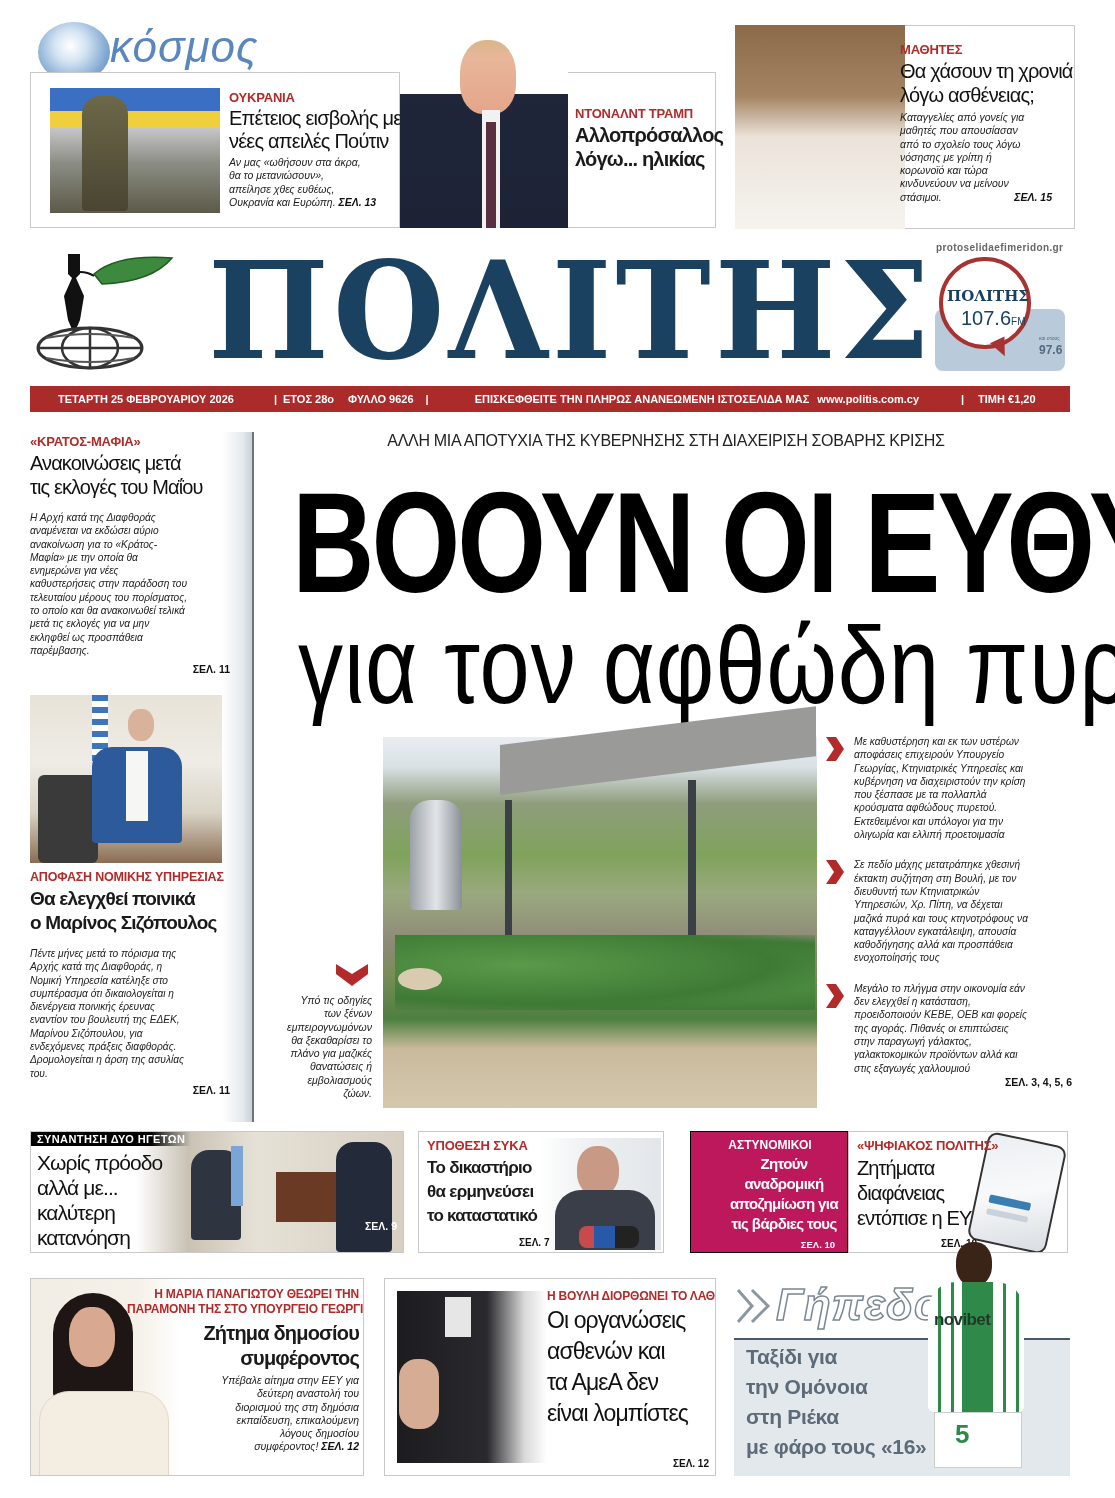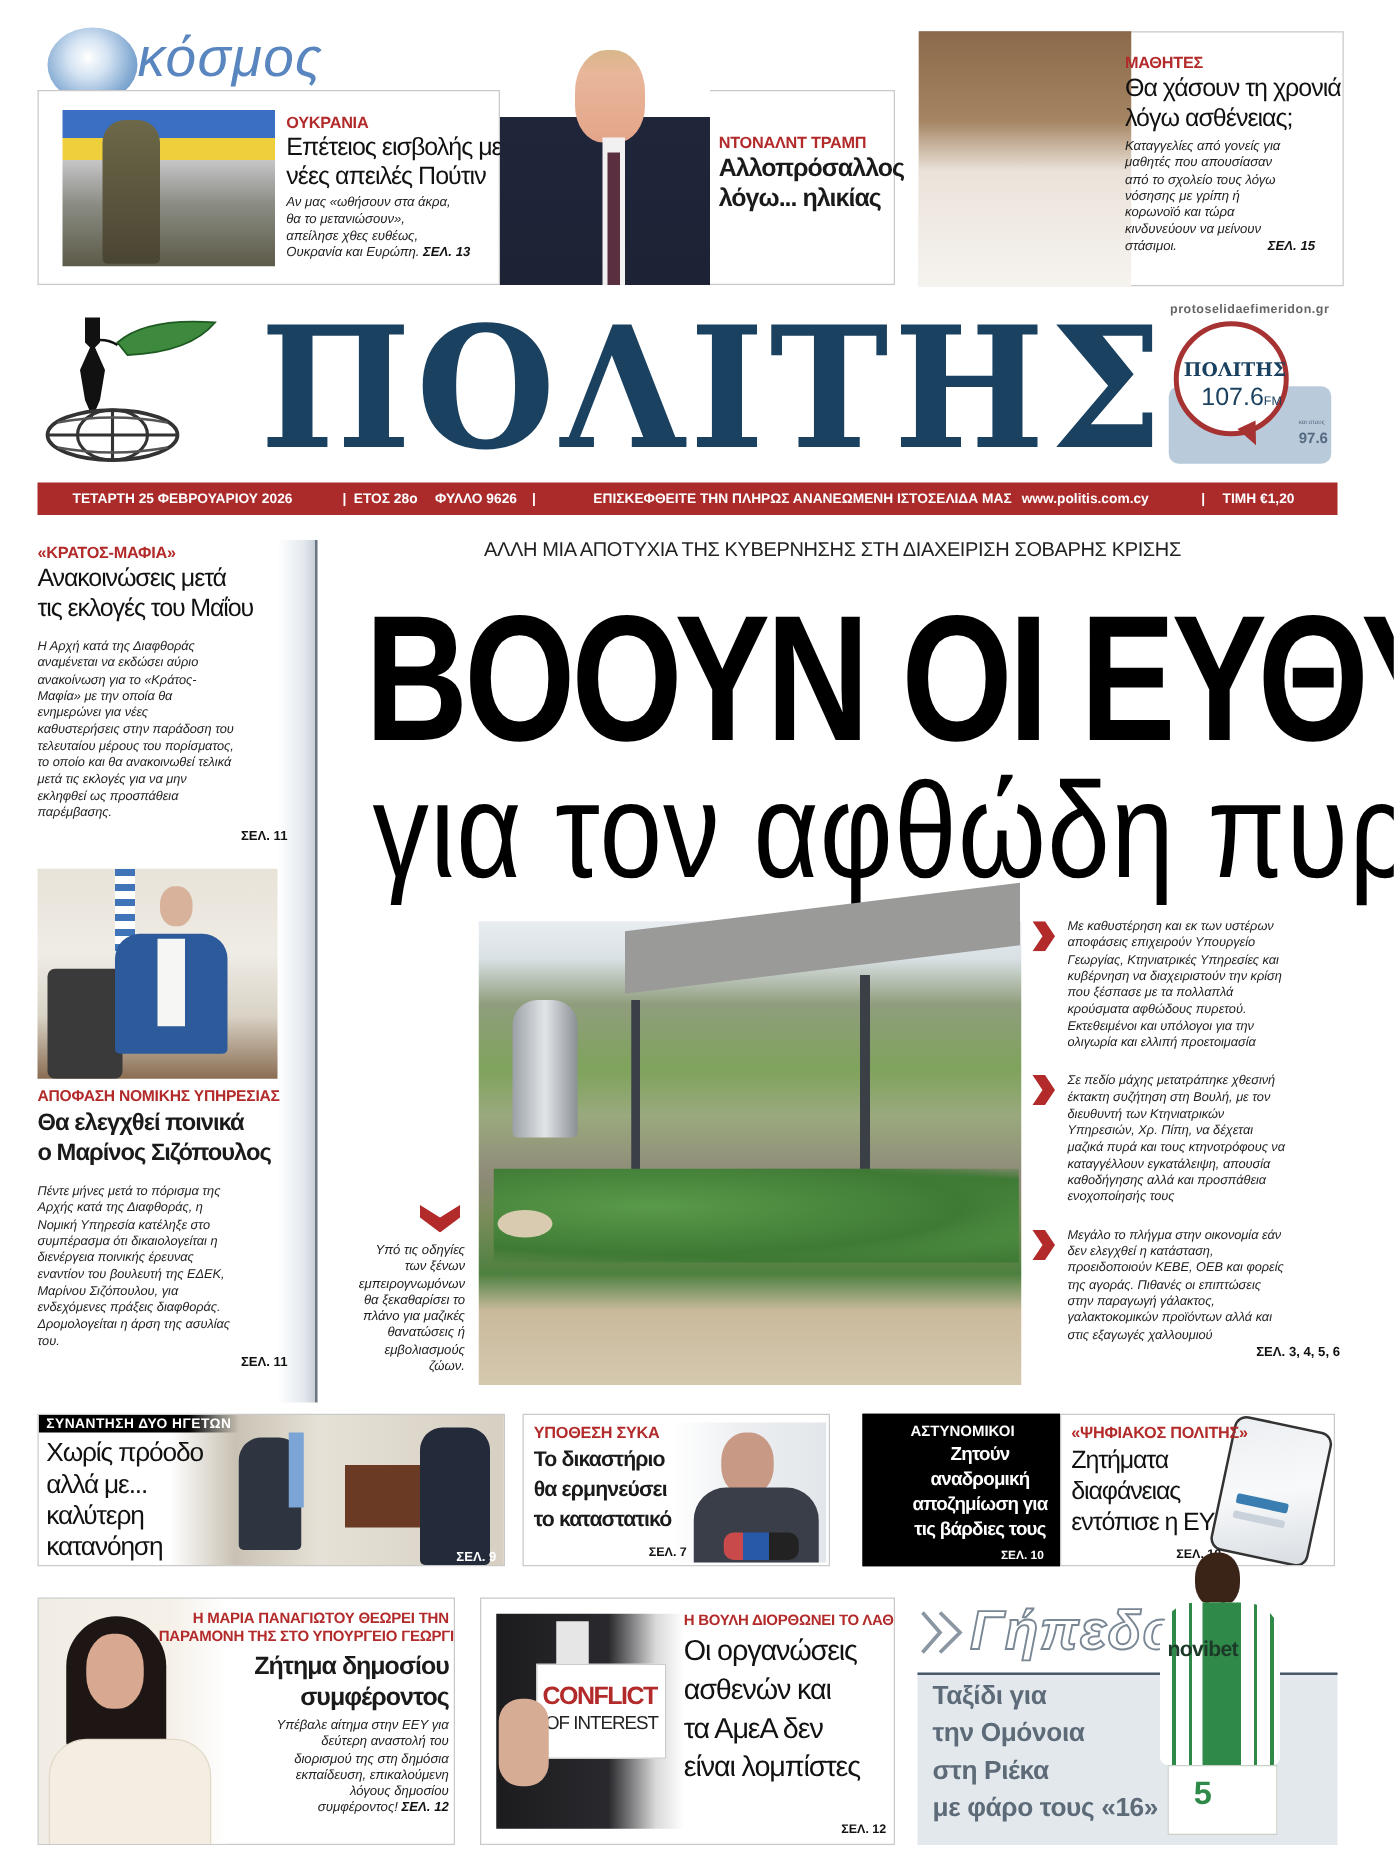--- a/index.html
+++ b/index.html
@@ -59,21 +59,21 @@
   .post1 { left: 505px; top: 800px; width: 7px; height: 140px; background: #3b4046; }
   .post2 { left: 688px; top: 780px; width: 8px; height: 190px; background: #3b4046; }
   .bushes { left: 395px; top: 935px; width: 420px; height: 75px; background: radial-gradient(ellipse at 30% 40%, #5a9a4a 0%, #3f7a35 60%, transparent 80%), radial-gradient(ellipse at 75% 55%, #5a9a4a 0%, #3f7a35 60%, transparent 80%); }
   .sheep { left: 398px; top: 968px; width: 44px; height: 22px; background: #d8cbb0; border-radius: 50%; }
 
   .chev-right { width: 18px; height: 24px; }
 
   
   .box-leaders { left: 30px; top: 1131px; width: 374px; height: 122px; }
   .box-syka { left: 418px; top: 1131px; width: 246px; height: 122px; }
-  .box-police { left: 690px; top: 1131px; width: 158px; height: 122px; background: #000000; border: 1px solid #000; }
+  .box-police { left: 690px; top: 1131px; width: 158px; height: 122px; background: #be185d; border: 1px solid #000; }
   .box-digital { left: 848px; top: 1131px; width: 220px; height: 122px; }
 
   .box-maria { left: 30px; top: 1278px; width: 334px; height: 198px; }
   .box-conflict { left: 384px; top: 1278px; width: 332px; height: 198px; }
   .box-sport { left: 734px; top: 1278px; width: 336px; height: 198px; }
 </style>
 </head>
 <body>
 
 <div class="abs kosmos-globe"></div>
@@ -308,21 +308,21 @@
   <div style="position:absolute;left:245px;top:40px;width:70px;height:50px;background:#6b3a24;"></div>
   <div style="position:absolute;left:305px;top:10px;width:56px;height:110px;background:#232a3a;border-radius:18px 18px 4px 4px;"></div>
   <div style="position:absolute;left:0;top:0;width:160px;height:14px;background:linear-gradient(90deg,#000 75%,rgba(0,0,0,0) 100%);"></div>
   <div class="cond" style="position:absolute;left:6px;top:0;font-size:11px;font-weight:bold;color:#fff;letter-spacing:0.4px;line-height:14px;">ΣΥΝΑΝΤΗΣΗ ΔΥΟ ΗΓΕΤΩΝ</div>
   <div class="light-head" style="position:absolute;left:6px;top:18px;font-size:21px;line-height:25px;letter-spacing:-0.9px;white-space:nowrap;">
     <div>Χωρίς πρόοδο</div>
     <div>αλλά με...</div>
     <div>καλύτερη</div>
     <div>κατανόηση</div>
   </div>
-  <div class="page-ref" style="position:absolute;right:6px;bottom:0;color:#fff;margin-left:20px;">ΣΕΛ. 9</div>
+  <div class="page-ref" style="position:absolute;right:6px;bottom:20px;color:#fff;margin-left:20px;">ΣΕΛ. 9</div>
 </div>
 
 <div class="abs box box-syka photo">
   <div style="position:absolute;left:120px;top:6px;width:122px;height:112px;background:linear-gradient(90deg,#ffffff 0%,#eef0f2 40%,#e2e6ea 100%);"></div>
   <div style="position:absolute;left:158px;top:14px;width:42px;height:50px;background:#c89a86;border-radius:45%;"></div>
   <div style="position:absolute;left:136px;top:58px;width:100px;height:60px;background:#3a3e48;border-radius:26px 26px 0 0;"></div>
   <div style="position:absolute;left:160px;top:94px;width:60px;height:22px;background:linear-gradient(90deg,#c94a4a 0 25%,#2858a8 25% 60%,#222 60%);border-radius:8px;"></div>
   <div class="kicker cond" style="position:absolute;left:8px;top:6px;">ΥΠΟΘΕΣΗ ΣΥΚΑ</div>
   <div style="position:absolute;left:8px;top:24px;font-weight:bold;font-size:17px;line-height:24px;letter-spacing:-0.7px;white-space:nowrap;">
     <div>Το δικαστήριο</div>
@@ -378,24 +378,20 @@
       <div>εκπαίδευση, επικαλούμενη</div>
       <div>λόγους δημοσίου</div>
       <div><span>συμφέροντος!</span> <span class="page-ref">ΣΕΛ. 12</span></div>
     </div>
   </div>
 </div>
 
 <div class="abs box box-conflict photo">
   <div style="position:absolute;left:12px;top:12px;width:150px;height:172px;background:linear-gradient(90deg,#1c1c1f 0%,#2a2a2e 60%,#d9d9d9 85%,#ffffff 100%);"></div>
   <div style="position:absolute;left:60px;top:18px;width:26px;height:40px;background:#e6e6e6;"></div>
-  <div style="position:absolute;left:44px;top:52px;width:104px;height:76px;background:#ffffff;border:1px solid #ccc;">
-    <div class="cond" style="position:absolute;left:4px;top:14px;font-weight:bold;font-size:20px;color:#b32a2a;letter-spacing:-1.2px;">CONFLICT</div>
-    <div class="cond" style="position:absolute;left:6px;top:38px;font-size:15px;color:#222;letter-spacing:-0.8px;">OF INTEREST</div>
-  </div>
   <div style="position:absolute;left:14px;top:80px;width:40px;height:70px;background:#d6ad94;border-radius:18px;"></div>
   <div style="position:absolute;left:162px;top:10px;width:168px;">
     <div class="kicker cond" style="font-size:12px;white-space:nowrap;">Η ΒΟΥΛΗ ΔΙΟΡΘΩΝΕΙ ΤΟ ΛΑΘΟΣ</div>
     <div class="light-head" style="font-size:23px;line-height:31px;letter-spacing:-0.9px;margin-top:2px;white-space:nowrap;">
       <div>Οι οργανώσεις</div>
       <div>ασθενών και</div>
       <div>τα ΑμεΑ δεν</div>
       <div>είναι λομπίστες</div>
     </div>
   </div>

